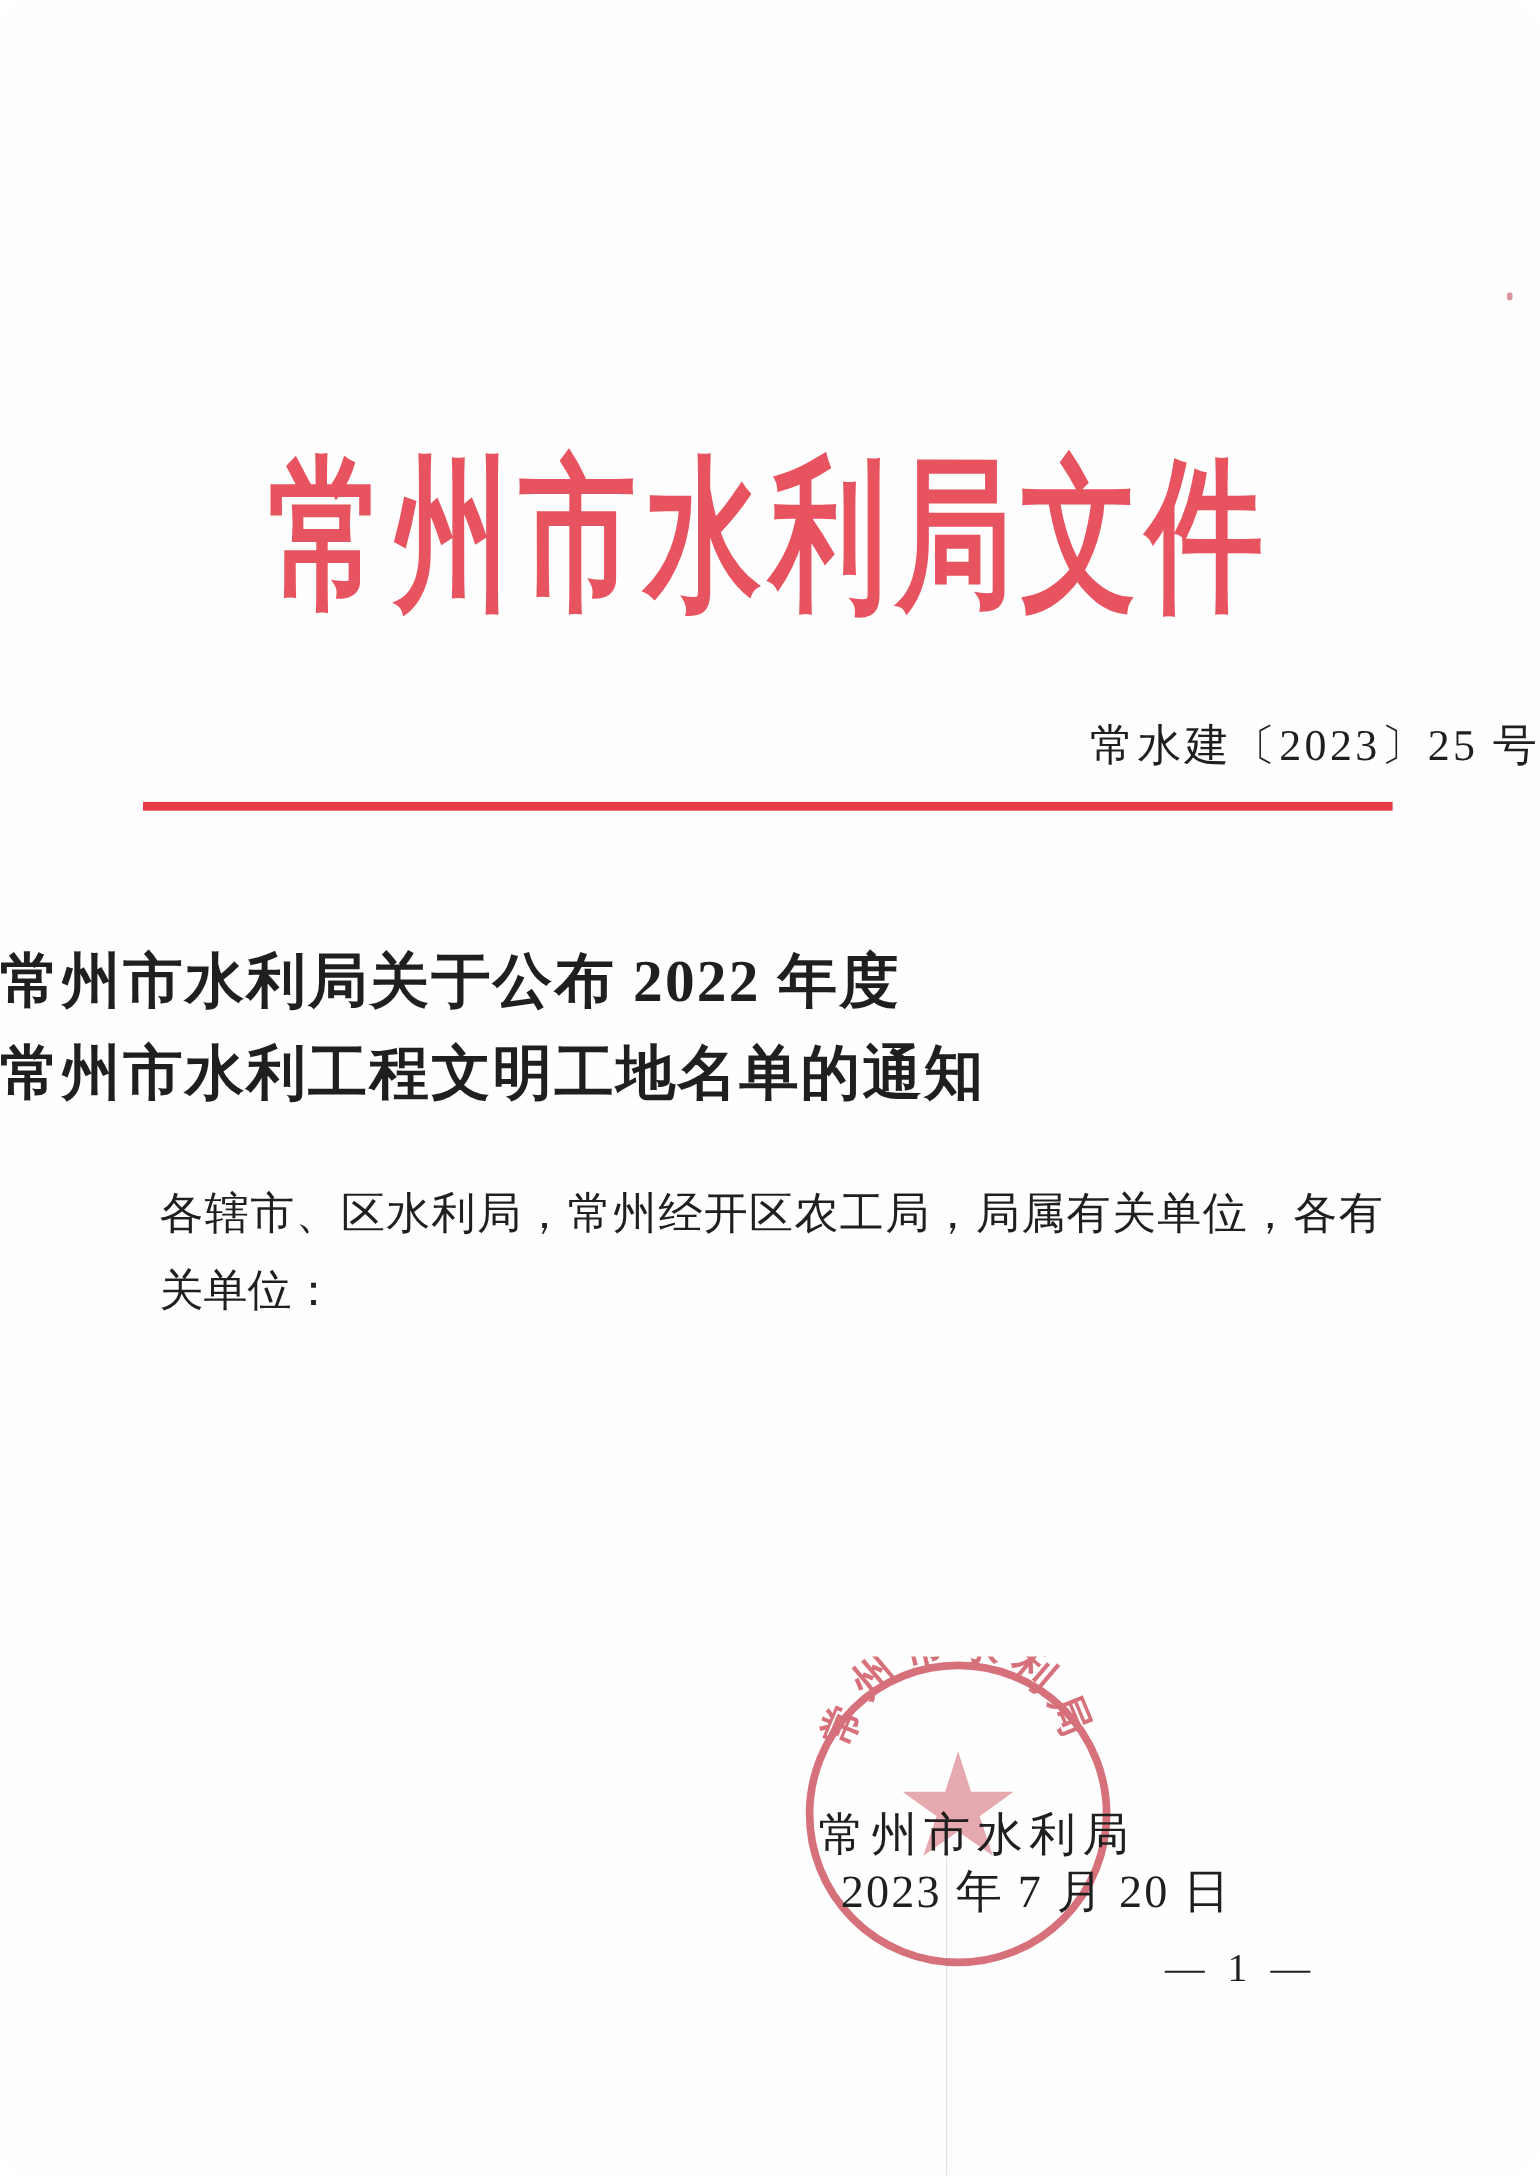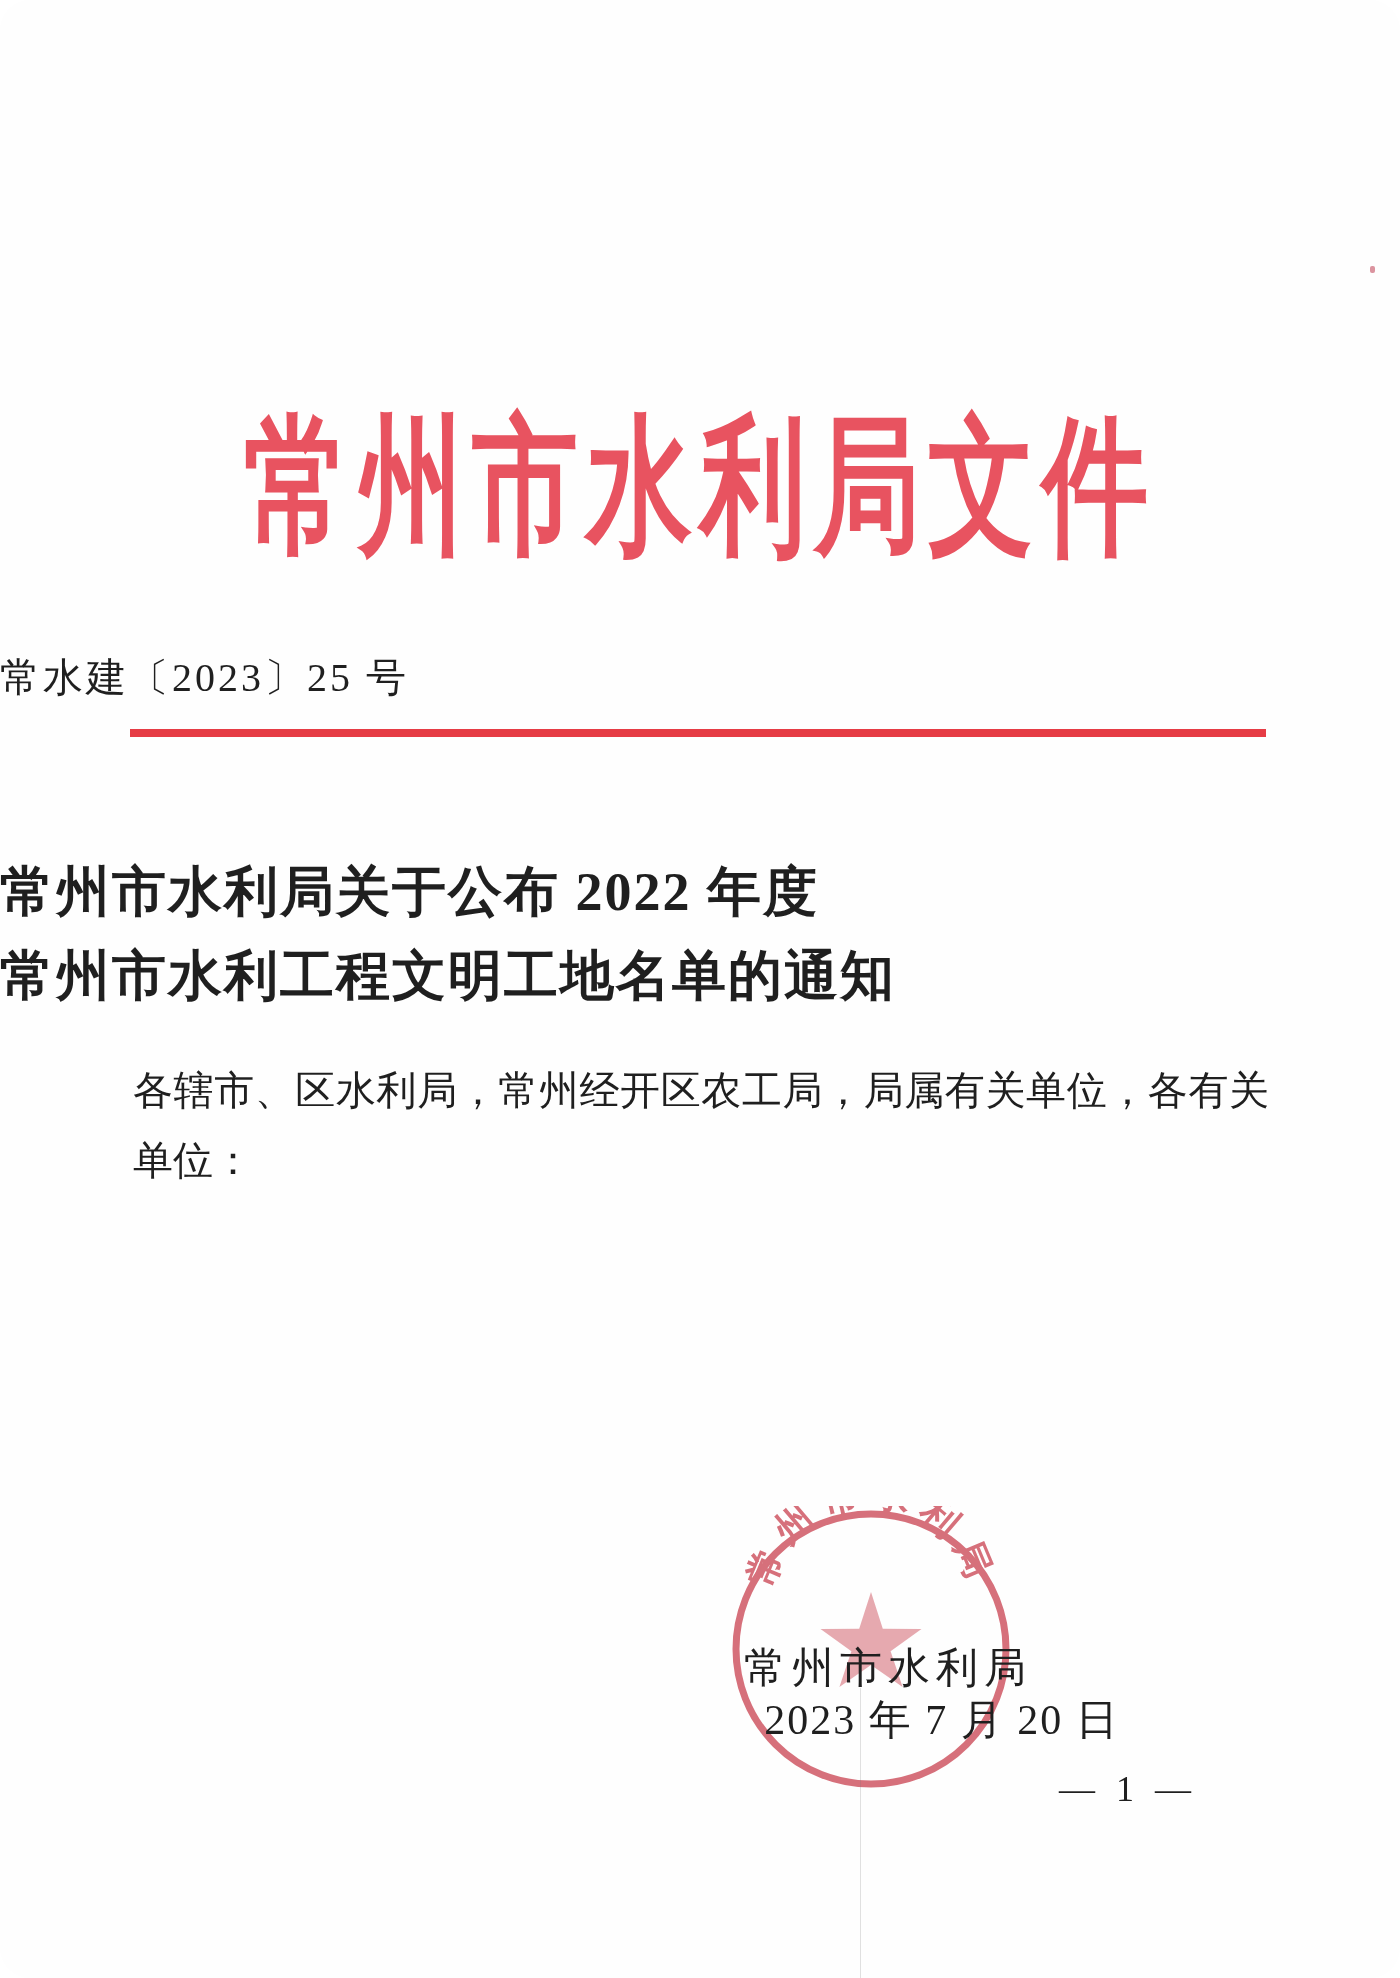--- a/index.html
+++ b/index.html
@@ -19,21 +19,21 @@
     font-size:106px;font-weight:700;
     color:#e85360;
     letter-spacing:8px;
     transform:scaleY(1.42);
     transform-origin:center top;
     white-space:nowrap;
   }
   
   .doc-number{
     position:absolute;top:650px;left:0;width:100%;
-    text-align:left;
+    text-align:right;
     font-size:40px;
     letter-spacing:3px;
   }
   
   .red-rule{
     position:absolute;top:729px;left:130px;
     width:1136px;height:8px;
     background:#e63c45;
   }
   
@@ -45,21 +45,21 @@
     letter-spacing:2px;
   }
   
   .body-block{
     position:absolute;top:1056px;left:133px;
     width:1136px;
     font-size:40px;
     line-height:70px;
     text-align:justify;
   }
-  .body-block p{margin:0;}
+  .body-block p{margin:12px;}
   .indent{text-indent:2em;}
   .attachment{margin-top:26px;text-indent:2em;}
   
   .signer{
     position:absolute;top:1640px;left:888px;
     transform:translateX(-50%);
     font-size:42px;letter-spacing:6px;white-space:nowrap;
   }
   .sign-date{
     position:absolute;top:1692px;left:906px;

